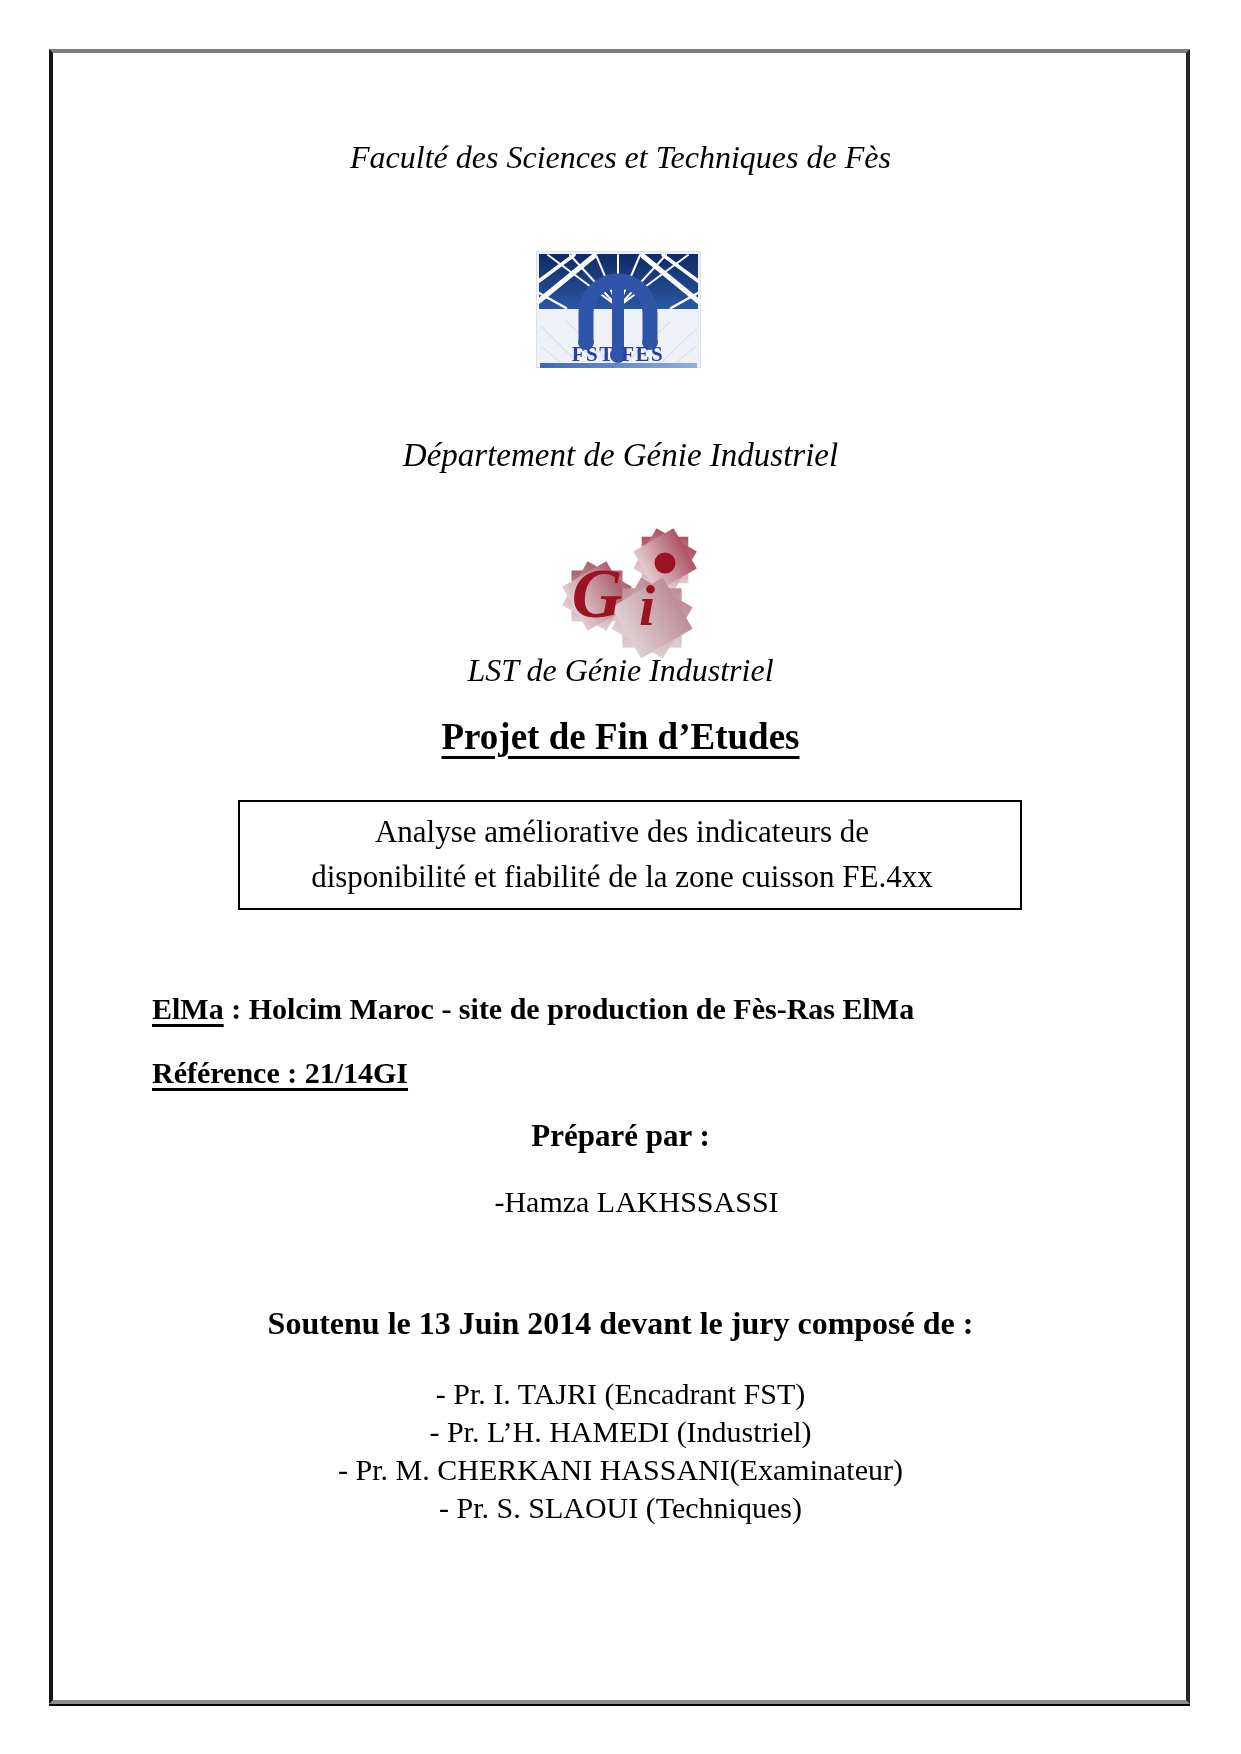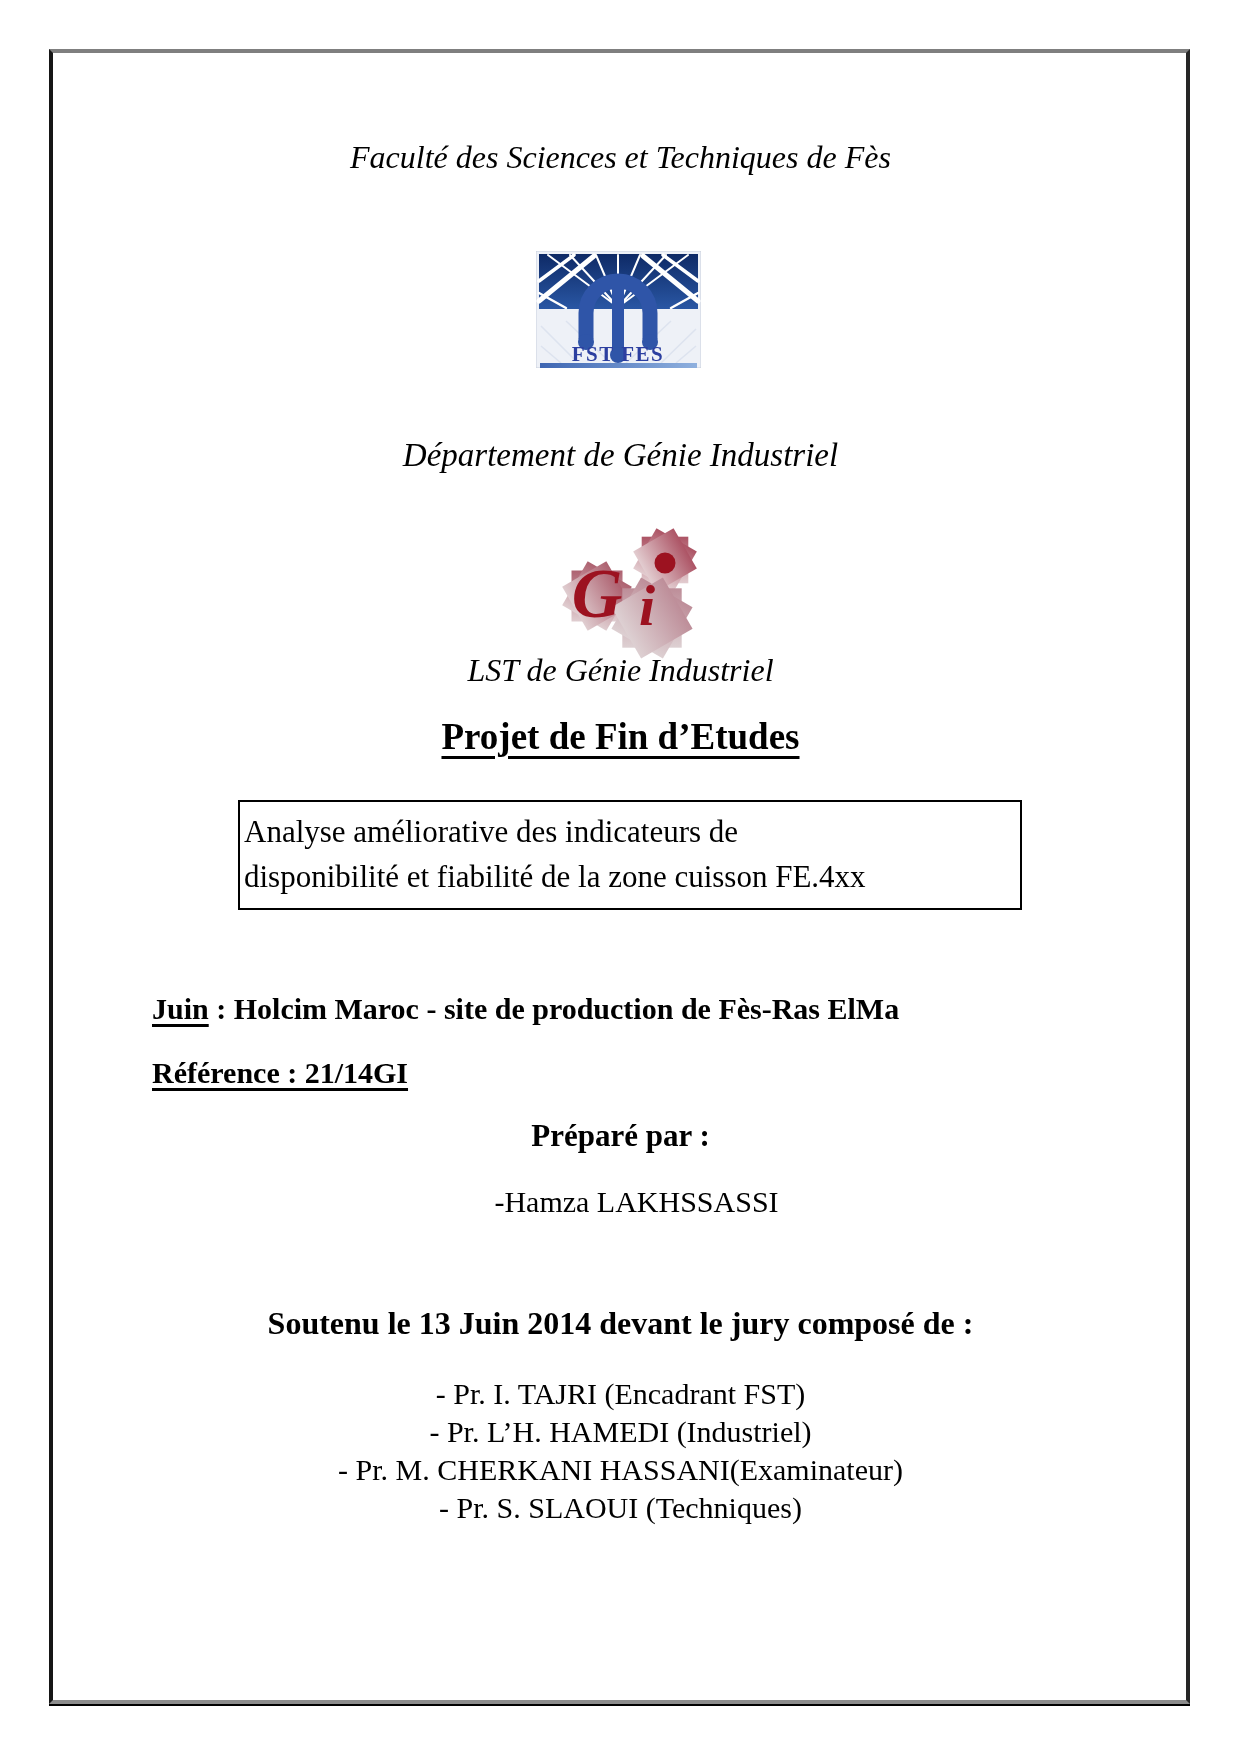--- a/index.html
+++ b/index.html
@@ -23,21 +23,21 @@
   .lst       { top:652px; font-size:32px; font-style:italic; }
   .fst-logo  { position:absolute; left:536px; top:251px; width:165px; height:117px; }
   .gi-logo   { position:absolute; left:550px; top:518px; width:160px; height:146px; }
   .report-title { top:715px; font-size:37px; font-weight:700; }
   .report-title span {
     text-decoration:underline; text-decoration-thickness:3px; text-underline-offset:7px;
   }
   .subject-box {
     position:absolute; left:238px; top:800px; width:784px; box-sizing:border-box;
     border:2px solid #000; padding:7px 20px 9px 4px;
-    font-size:31px; line-height:45px; text-align:left;
+    font-size:31px; line-height:45px; text-align:center;
   }
   .lieu { position:absolute; left:152px; top:992px; font-size:30px; font-weight:700; }
   .lieu .lbl { text-decoration:underline; text-decoration-thickness:2.5px; text-underline-offset:5px; }
   .refline {
     position:absolute; left:152px; top:1056px; font-size:30px; font-weight:700;
     text-decoration:underline; text-decoration-thickness:2.5px; text-underline-offset:5px;
   }
   .prepared { top:1118px; font-size:31px; font-weight:700; }
   .author   { top:1185px; font-size:30px;padding-left:32px; }
   .defense  { top:1305px; font-size:32px; font-weight:700; }
@@ -126,21 +126,21 @@
 
   <div class="abs center report-title"><span>Projet de Fin d’Etudes</span></div>
 
   <div class="abs center lst">LST de Génie Industriel</div>
 
   <div class="subject-box">
     <div>Analyse améliorative des indicateurs de</div>
     <div>disponibilité et fiabilité de la zone cuisson FE.4xx</div>
   </div>
 
-  <div class="lieu"><span class="lbl">Juin</span><span> : Holcim Maroc - site de production de Fès-Ras ElMa</span></div>
+  <div class="lieu"><span class="lbl">ElMa</span><span> : Holcim Maroc - site de production de Fès-Ras ElMa</span></div>
 
   <div class="refline">Référence : 21/14GI</div>
 
   <div class="abs center prepared">Préparé par :</div>
 
   <div class="abs center author">-Hamza LAKHSSASSI</div>
 
   <div class="abs center defense">Soutenu le 13 Juin 2014 devant le jury composé de :</div>
 
   <div class="abs center jury">

